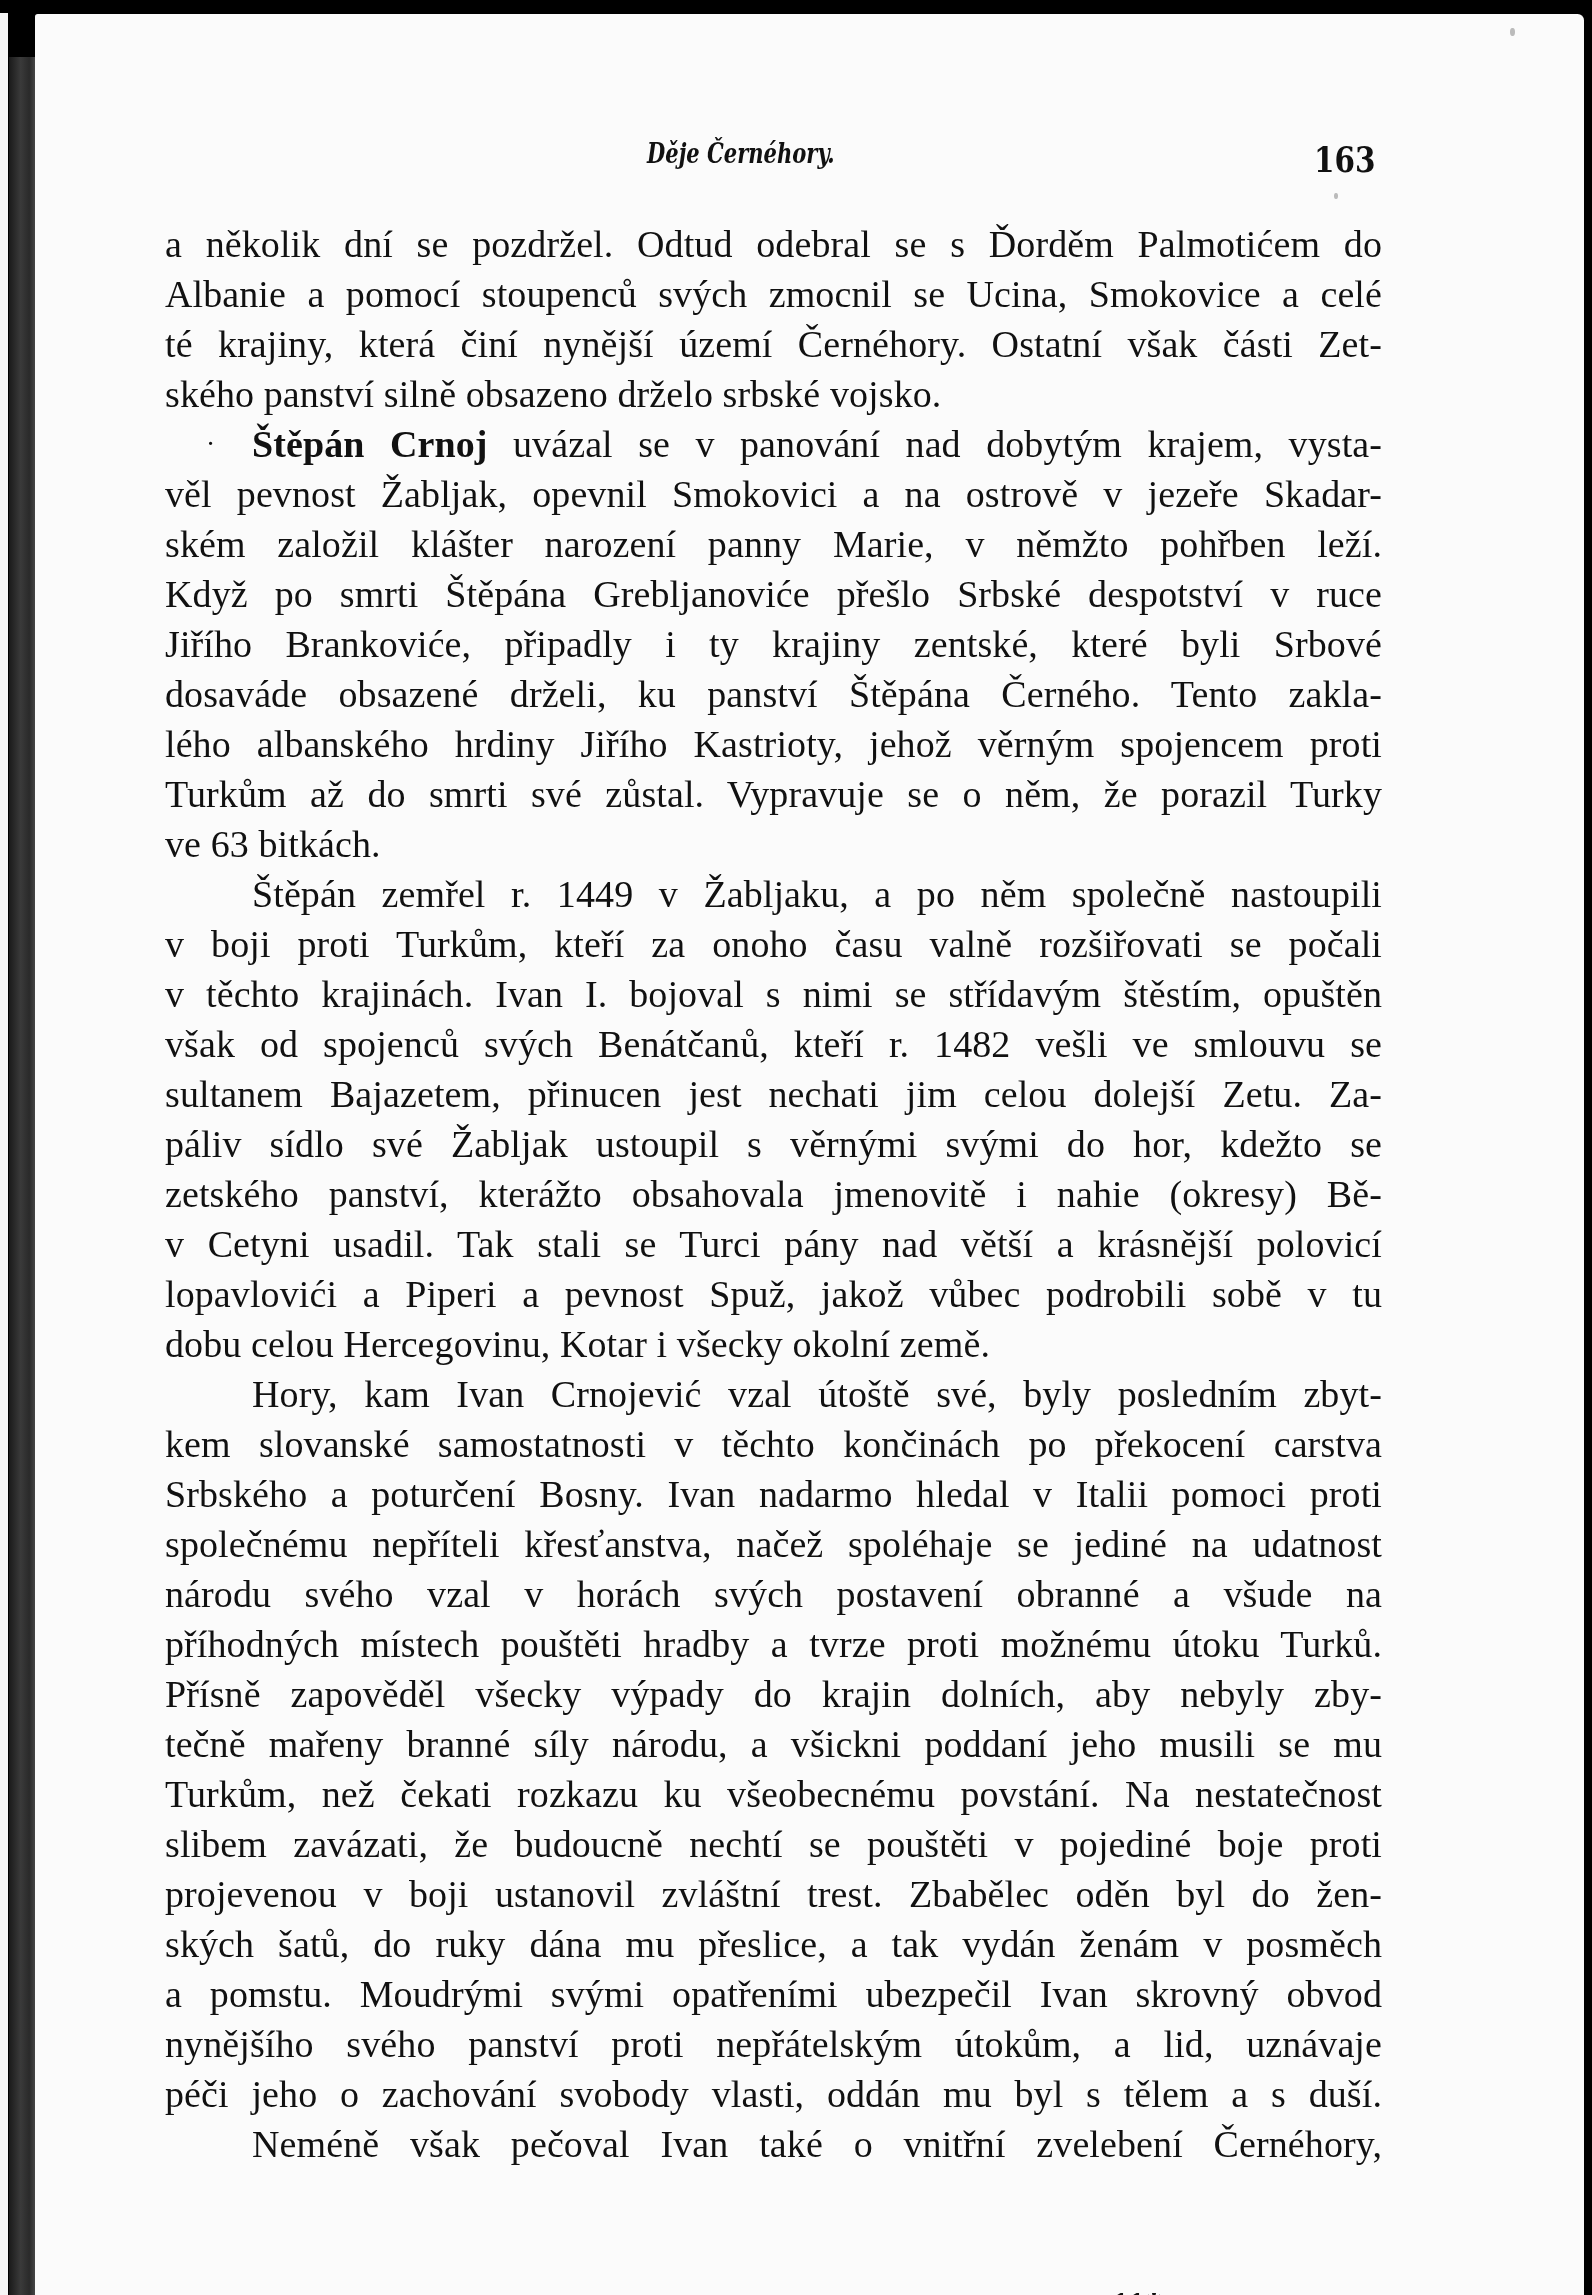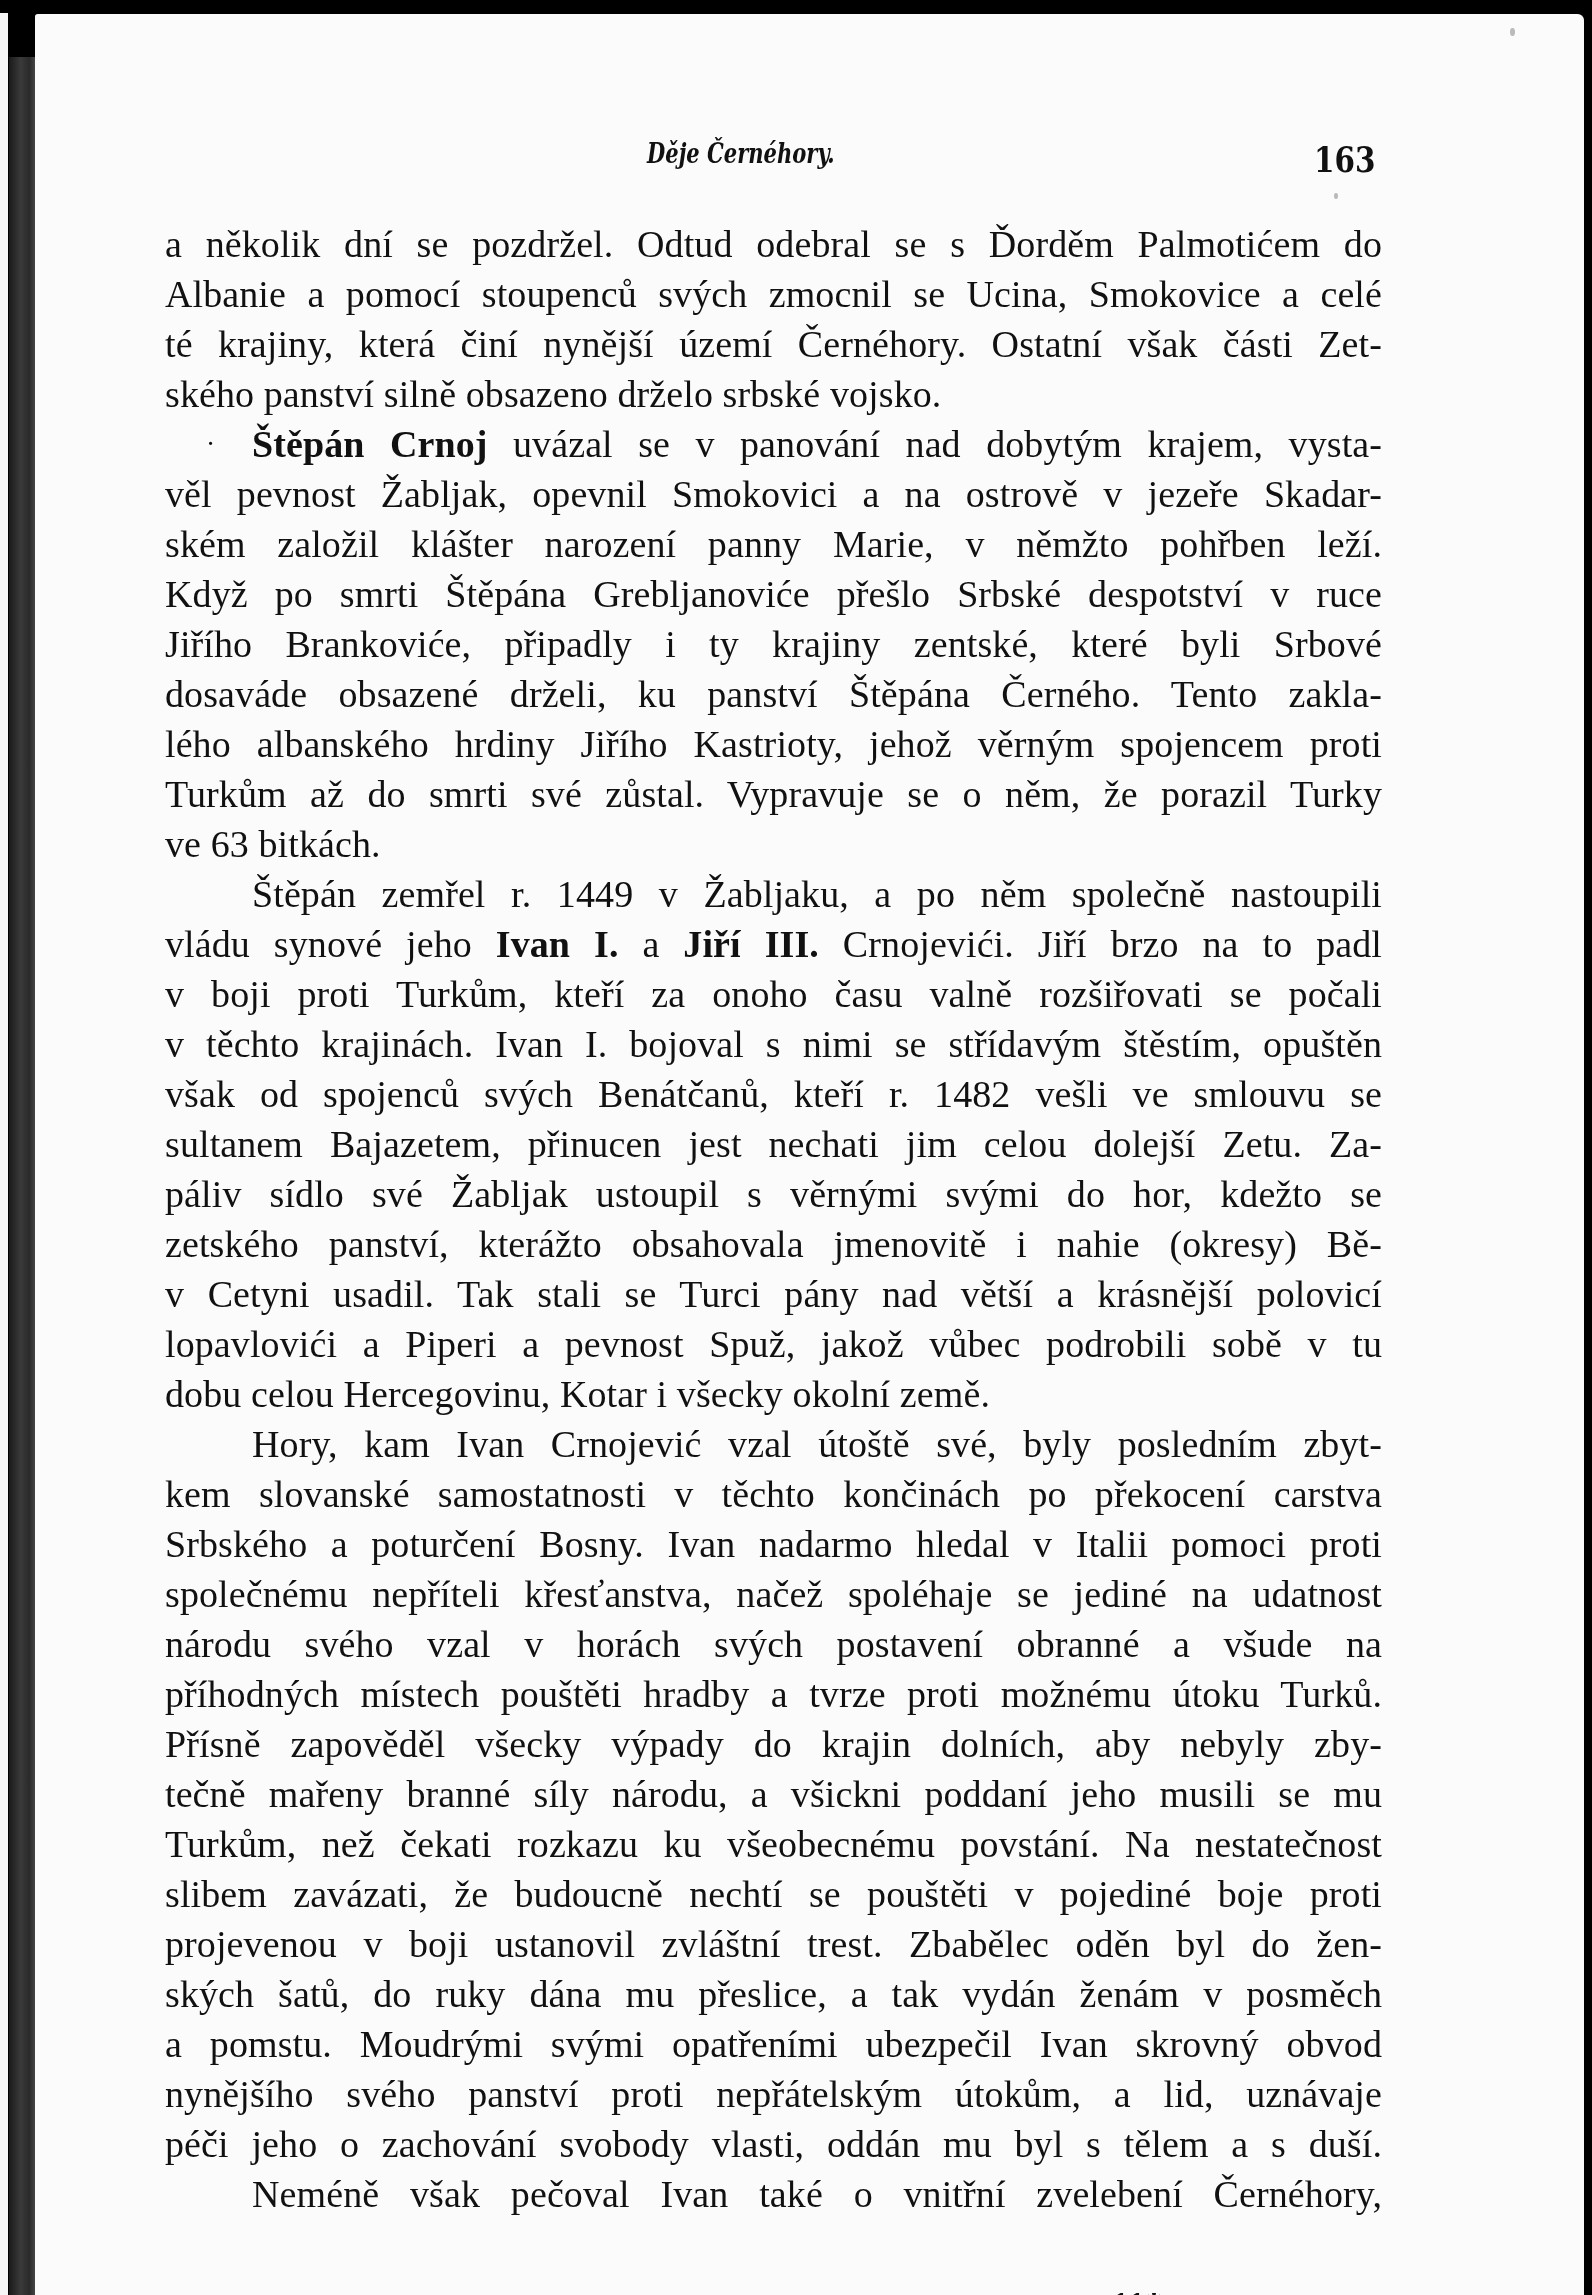--- a/index.html
+++ b/index.html
@@ -142,23 +142,20 @@
     </div>
     <div class="line">věl pevnost Žabljak, opevnil Smokovici a na ostrově v jezeře Skadar-</div>
     <div class="line">ském založil klášter narození panny Marie, v němžto pohřben leží.</div>
     <div class="line">Když po smrti Štěpána Grebljanoviće přešlo Srbské despotství v ruce</div>
     <div class="line">Jiřího Brankoviće, připadly i ty krajiny zentské, které byli Srbové</div>
     <div class="line">dosaváde obsazené drželi, ku panství Štěpána Černého. Tento zakla-</div>
     <div class="line">lého albanského hrdiny Jiřího Kastrioty, jehož věrným spojencem proti</div>
     <div class="line">Turkům až do smrti své zůstal. Vypravuje se o něm, že porazil Turky</div>
     <div class="line last">ve 63 bitkách.</div>
     <div class="line indent">Štěpán zemřel r. 1449 v Žabljaku, a po něm společně nastoupili</div>
-    <div class="line">
-      <span>vládu synové jeho </span><span class="it">Ivan I.</span><span> a </span><span class="it">Jiří III.</span><span> Crnojevići. Jiří brzo na to padl</span>
-    </div>
     <div class="line">v boji proti Turkům, kteří za onoho času valně rozšiřovati se počali</div>
     <div class="line">v těchto krajinách. Ivan I. bojoval s nimi se střídavým štěstím, opuštěn</div>
     <div class="line">však od spojenců svých Benátčanů, kteří r. 1482 vešli ve smlouvu se</div>
     <div class="line">sultanem Bajazetem, přinucen jest nechati jim celou dolejší Zetu. Za-</div>
     <div class="line">páliv sídlo své Žabljak ustoupil s věrnými svými do hor, kdežto se</div>
     <div class="line">zetského panství, kterážto obsahovala jmenovitě i nahie (okresy) Bě-</div>
     <div class="line">v Cetyni usadil. Tak stali se Turci pány nad větší a krásnější polovicí</div>
     <div class="line">lopavlovići a Piperi a pevnost Spuž, jakož vůbec podrobili sobě v tu</div>
     <div class="line last">dobu celou Hercegovinu, Kotar i všecky okolní země.</div>
     <div class="line indent">Hory, kam Ivan Crnojević vzal útoště své, byly posledním zbyt-</div>

